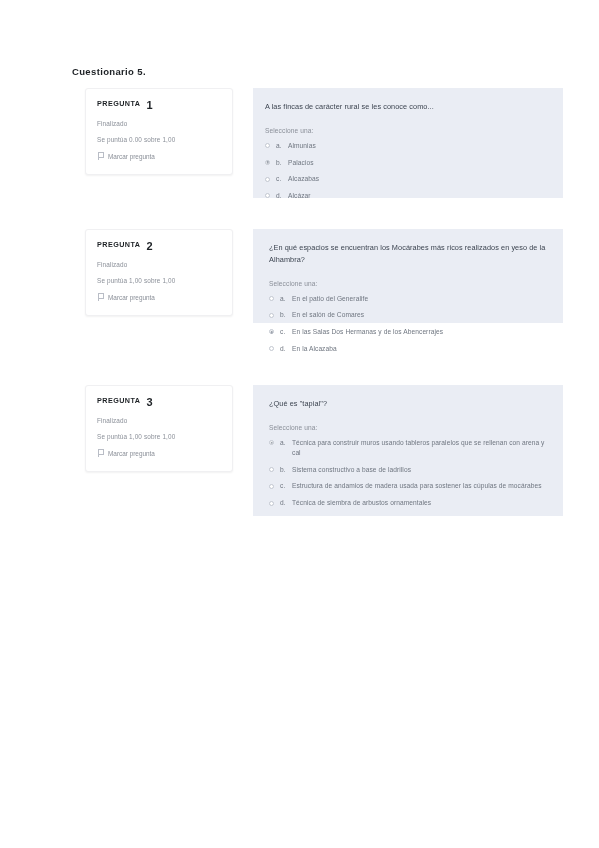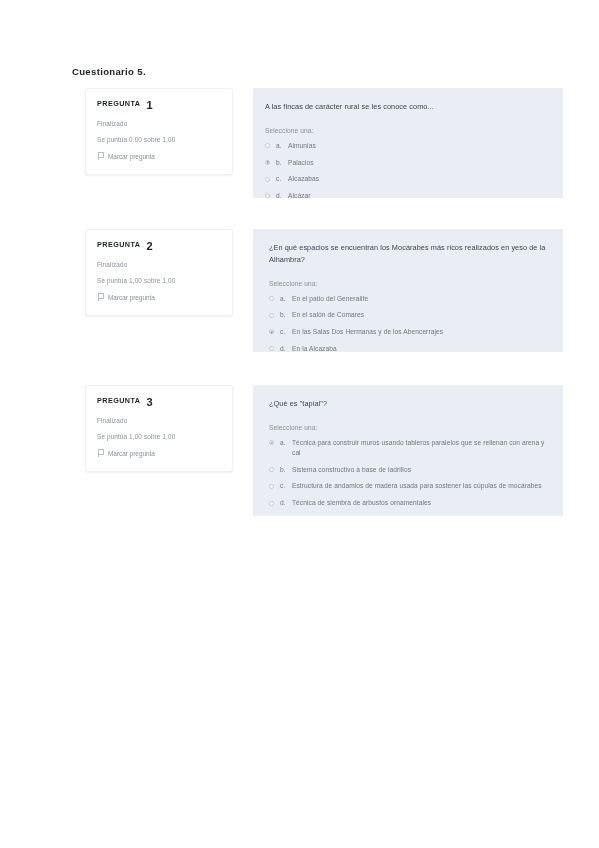--- a/index.html
+++ b/index.html
@@ -222,21 +222,21 @@
         <span class="num">2</span>
       </div>
       <div class="qinfo-line">Finalizado</div>
       <div class="qinfo-line">Se puntúa 1,00 sobre 1,00</div>
       <div class="qinfo-flag">
         <span class="flag-icon"></span>
         <span>Marcar pregunta</span>
       </div>
     </div>
 
-    <div class="qbody" style="height:123px;">
+    <div class="qbody" style="height:94px;">
       <div class="qtext">¿En qué espacios se encuentran los Mocárabes más ricos realizados en yeso de la Alhambra?</div>
       <div class="sel-label">Seleccione una:</div>
 
       <div class="opt">
         <span class="radio"></span>
         <span class="opt-letter">a.</span>
         <span class="opt-text">En el patio del Generalife</span>
       </div>
       <div class="opt">
         <span class="radio"></span>

